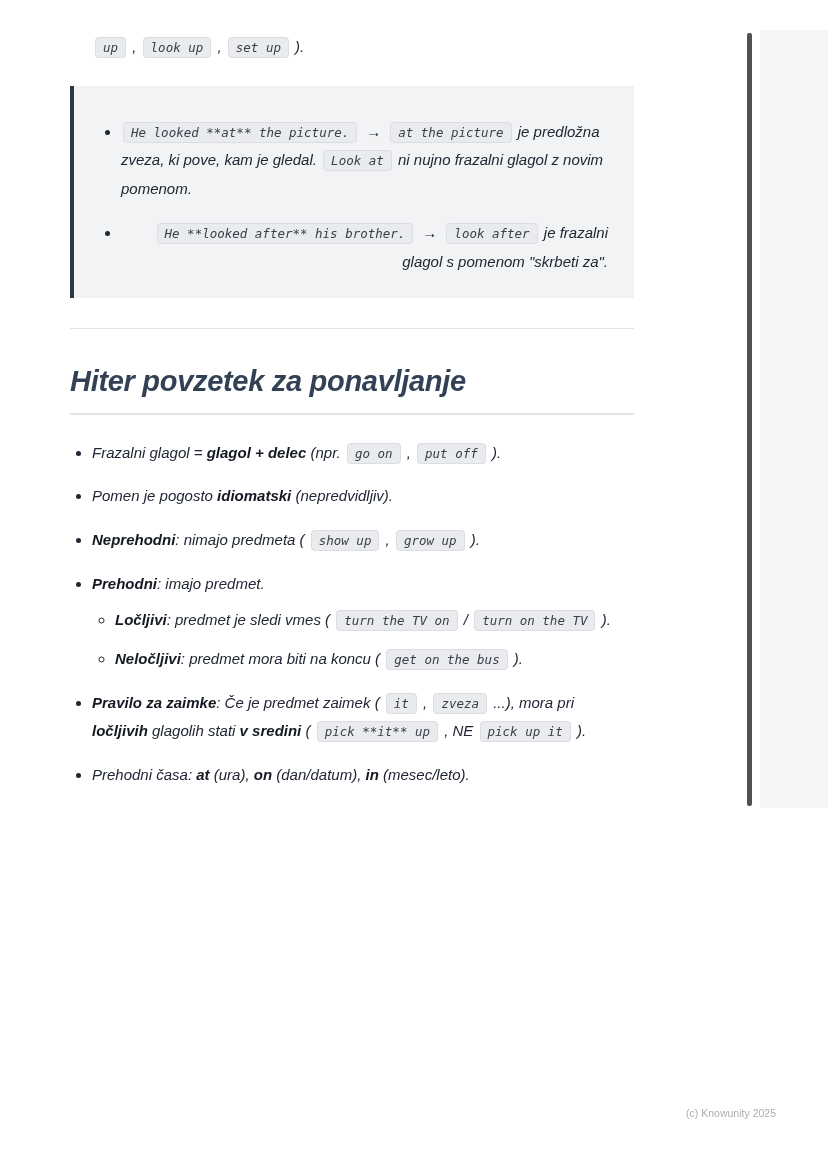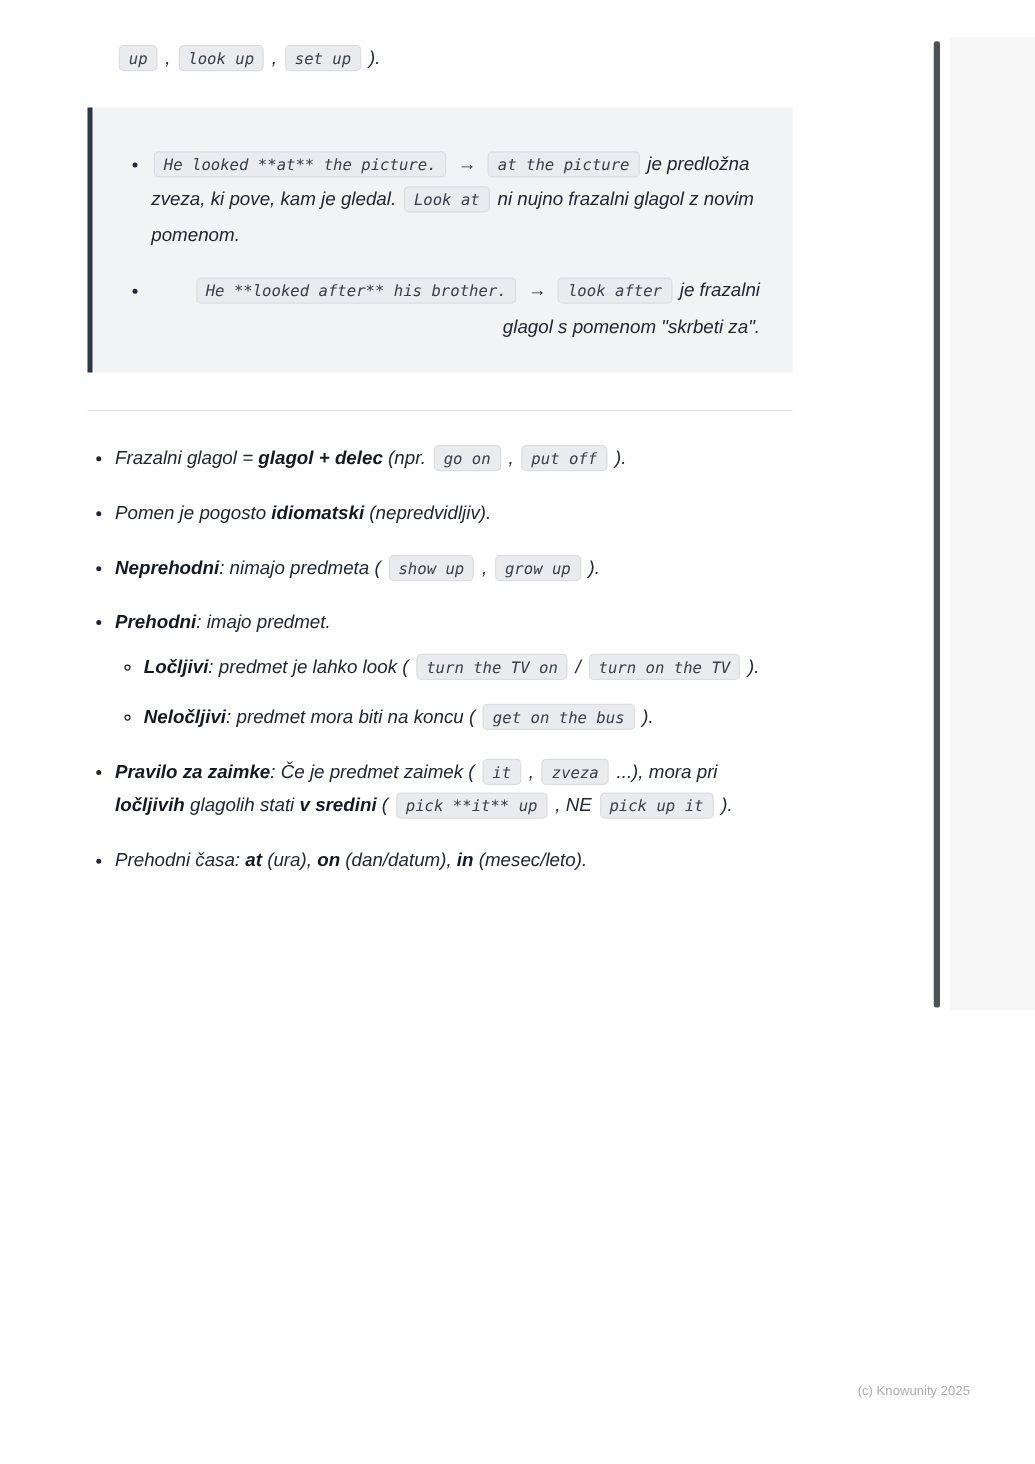--- a/index.html
+++ b/index.html
@@ -135,29 +135,30 @@
 
   <div class="callout">
     <ul class="callout-list">
       <li><code class="chip">He looked **at** the picture.</code><span class="arrow">→</span><code class="chip">at the picture</code><span> je predložna zveza, ki pove, kam je gledal. </span><code class="chip">Look at</code><span> ni nujno frazalni glagol z novim pomenom.</span></li>
       <li><code class="chip">He **looked after** his brother.</code><span class="arrow">→</span><code class="chip">look after</code><span> je frazalni glagol s pomenom "skrbeti za".</span></li>
     </ul>
   </div>
 
   <div class="rule"></div>
 
+  <h1 class="section-heading">Hiter povzetek za ponavljanje</h1>
 
   <ul class="summary-list">
     <li><span>Frazalni glagol = </span><strong>glagol + delec</strong><span> (npr. </span><code class="chip">go on</code><span> , </span><code class="chip">put off</code><span> ).</span></li>
     <li><span>Pomen je pogosto </span><strong>idiomatski</strong><span> (nepredvidljiv).</span></li>
     <li><strong>Neprehodni</strong><span>: nimajo predmeta ( </span><code class="chip">show up</code><span> , </span><code class="chip">grow up</code><span> ).</span></li>
     <li>
       <span><strong>Prehodni</strong><span>: imajo predmet.</span></span>
       <ul class="sub-list">
-        <li><strong>Ločljivi</strong><span>: predmet je lahko look ( </span><code class="chip">turn the TV on</code><span> / </span><code class="chip">turn on the TV</code><span> ).</span></li>
+        <li><strong>Ločljivi</strong><span>: predmet je sledi vmes ( </span><code class="chip">turn the TV on</code><span> / </span><code class="chip">turn on the TV</code><span> ).</span></li>
         <li><strong>Neločljivi</strong><span>: predmet mora biti na koncu ( </span><code class="chip">get on the bus</code><span> ).</span></li>
       </ul>
     </li>
     <li><strong>Pravilo za zaimke</strong><span>: Če je predmet zaimek ( </span><code class="chip">it</code><span> , </span><code class="chip">zveza</code><span> ...), mora pri </span><strong>ločljivih</strong><span> glagolih stati </span><strong>v sredini</strong><span> ( </span><code class="chip">pick **it** up</code><span> , NE </span><code class="chip">pick up it</code><span> ).</span></li>
     <li><span>Prehodni časa: </span><strong>at</strong><span> (ura), </span><strong>on</strong><span> (dan/datum), </span><strong>in</strong><span> (mesec/leto).</span></li>
   </ul>
 
 </div>
 
 <div class="right-panel"></div>

